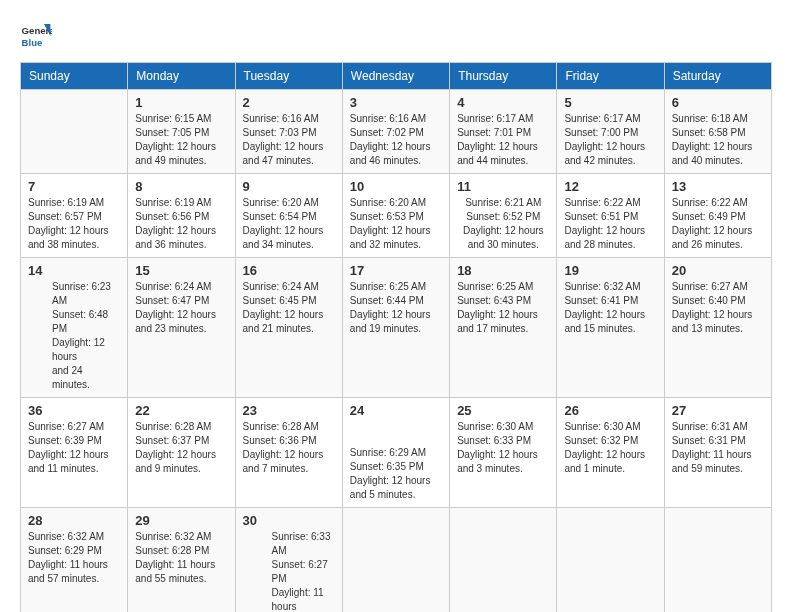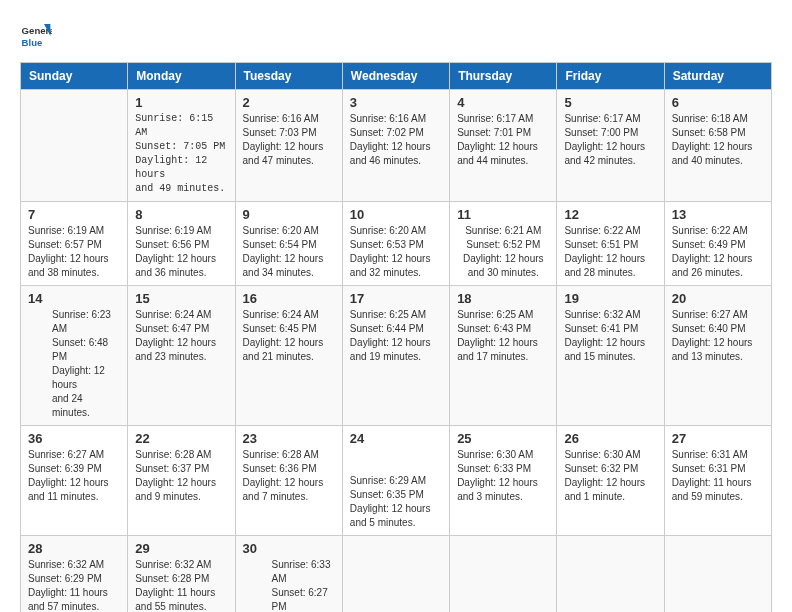--- a/index.html
+++ b/index.html
@@ -41,21 +41,21 @@
       width: 100%;
       border-collapse: collapse;
       font-size: 11px;
     }
     thead tr th {
       background-color: #1a6bb5;
       color: #fff;
       padding: 6px 8px;
       text-align: left;
       font-size: 12px;
-      font-weight: bold;
+      font-weight: normal;
       border: 1px solid #ccc;
     }
     tbody tr td {
       border: 1px solid #ccc;
       padding: 5px 7px;
       vertical-align: top;
       width: calc(100% / 7);
       min-height: 80px;
     }
     tbody tr:nth-child(odd) td {
@@ -104,21 +104,21 @@
         <th>Thursday</th>
         <th>Friday</th>
         <th>Saturday</th>
       </tr>
   </thead>
   <tbody id="calendar-body">
   <tr>
         <td></td>
         <td>
           <span class="day-number">1</span>
-          <div class="day-info" style="white-space: pre-line; font-family: Liberation Mono, monospace;">Sunrise: 6:15 AM
+          <div class="day-info" style="white-space: pre-line;">Sunrise: 6:15 AM
 Sunset: 7:05 PM
 Daylight: 12 hours
 and 49 minutes.</div>
         </td>
         <td>
           <span class="day-number">2</span>
           <div class="day-info" style="white-space: pre-line;">Sunrise: 6:16 AM
 Sunset: 7:03 PM
 Daylight: 12 hours
 and 47 minutes.</div>

